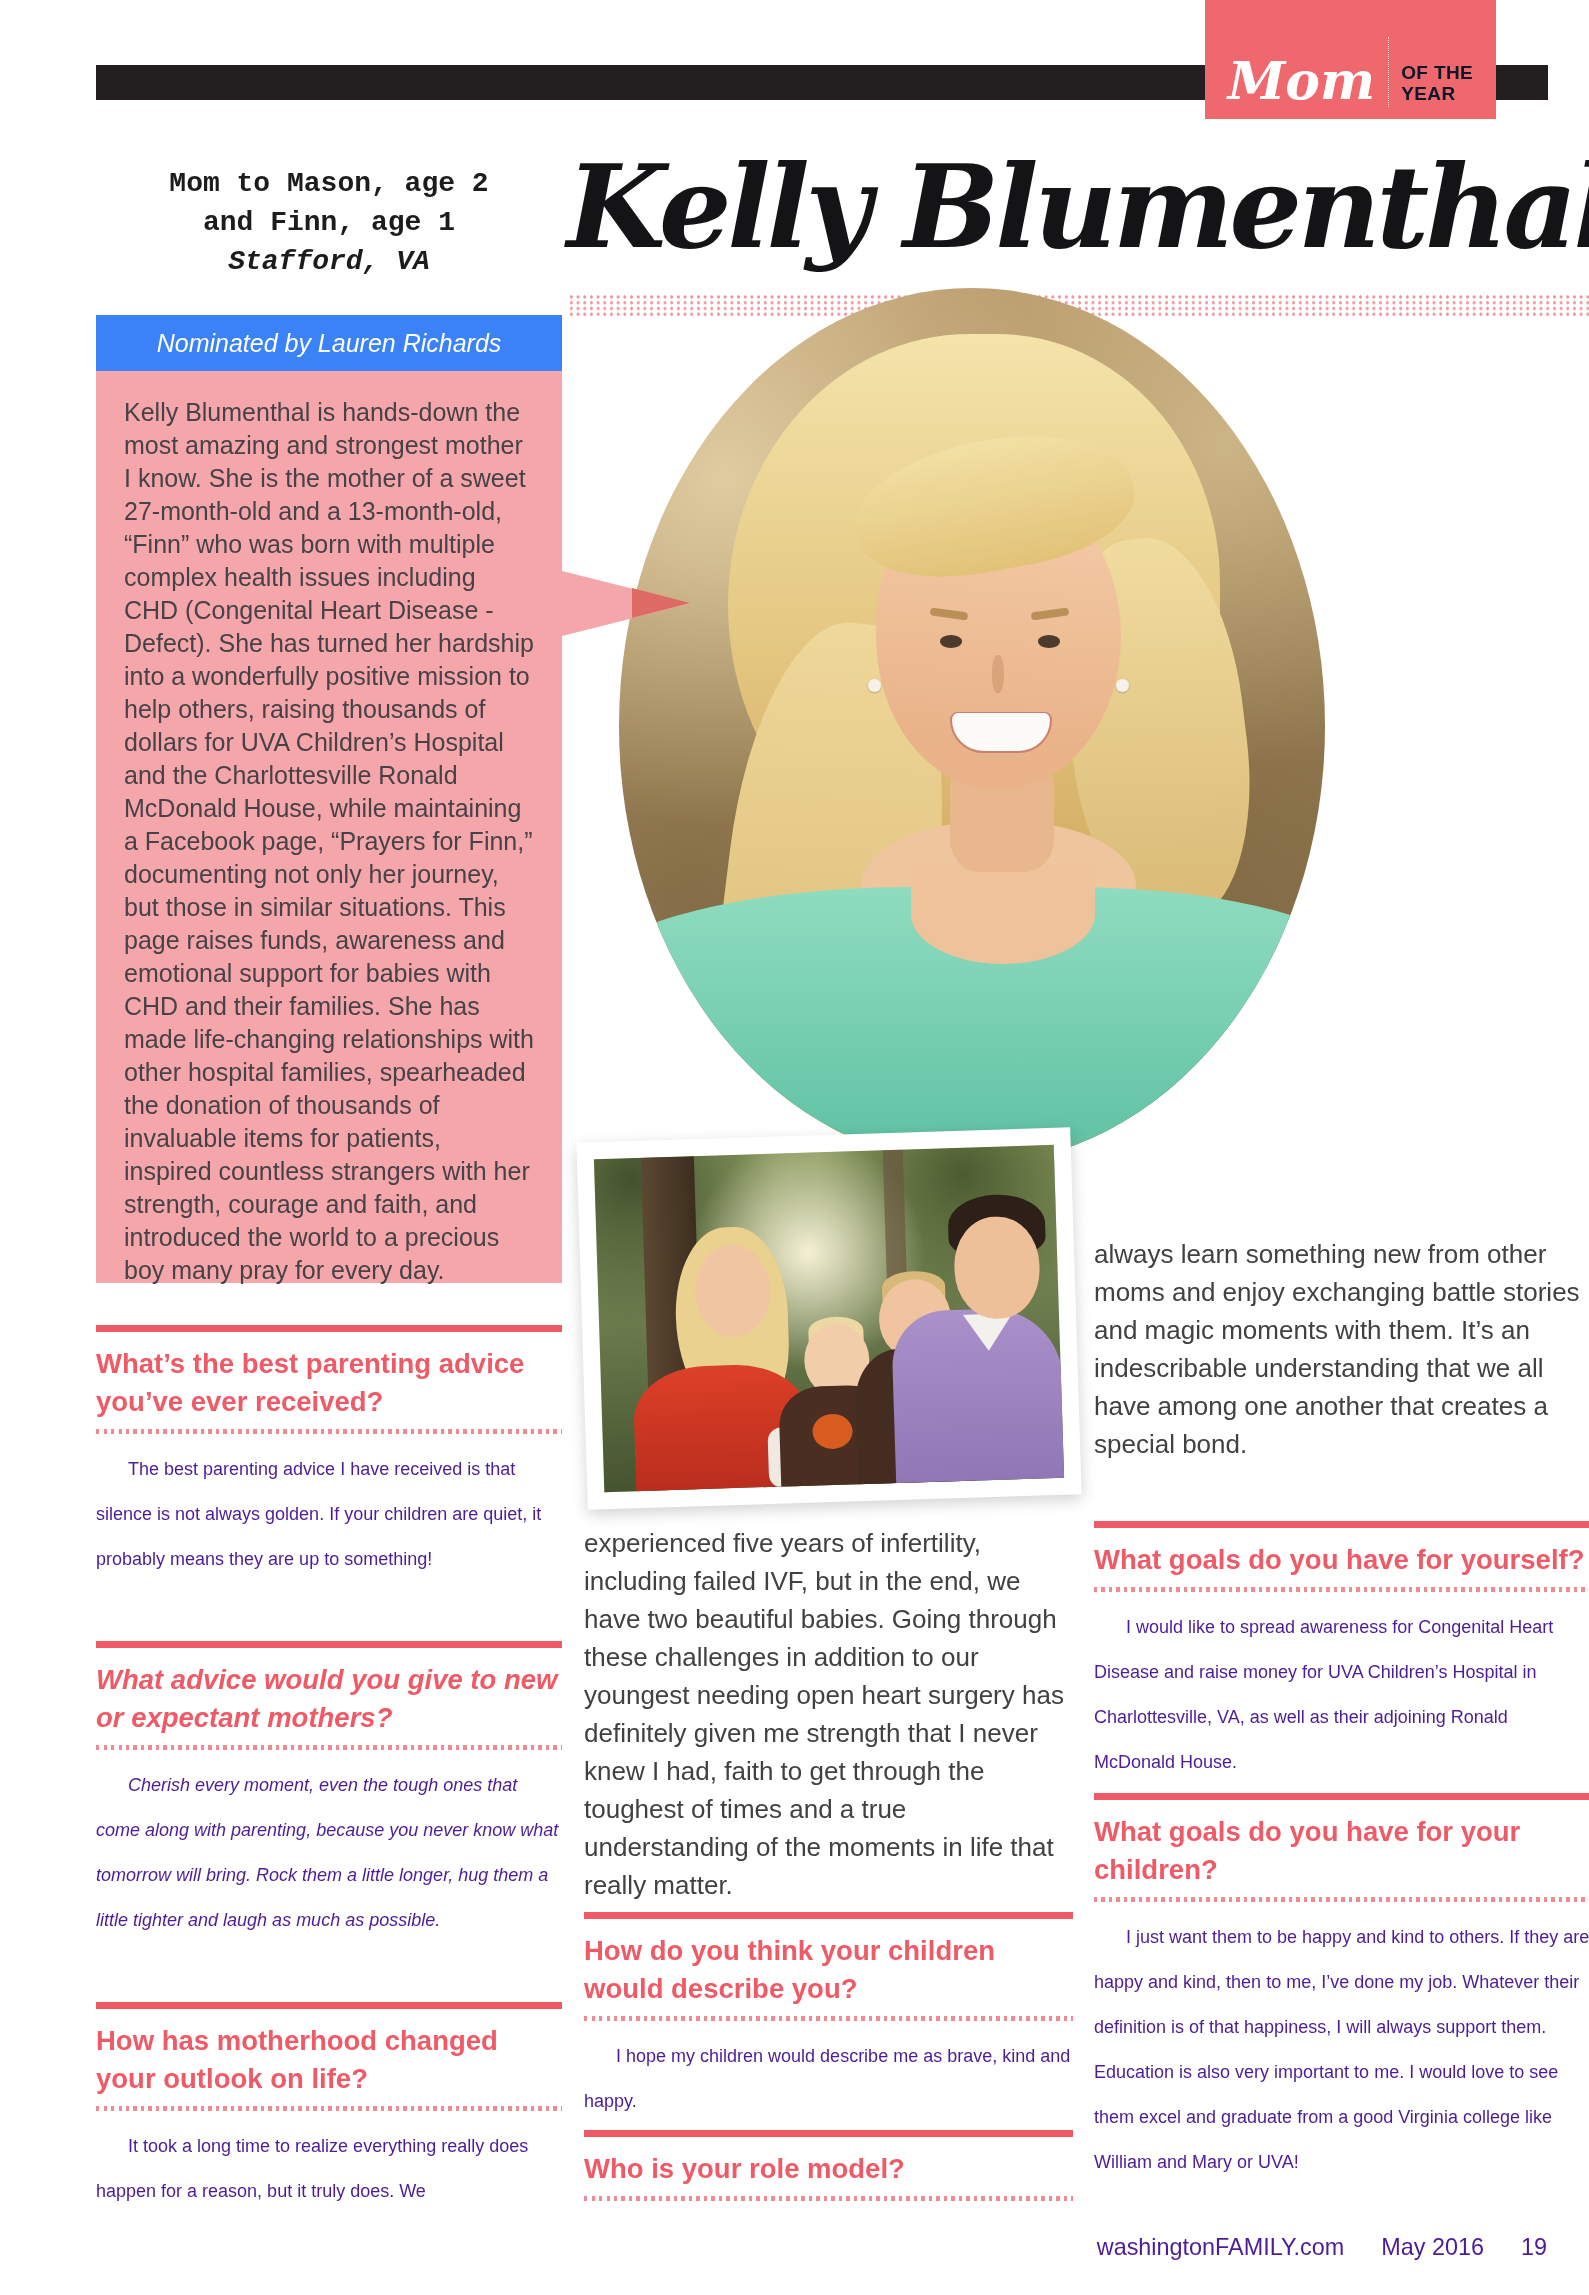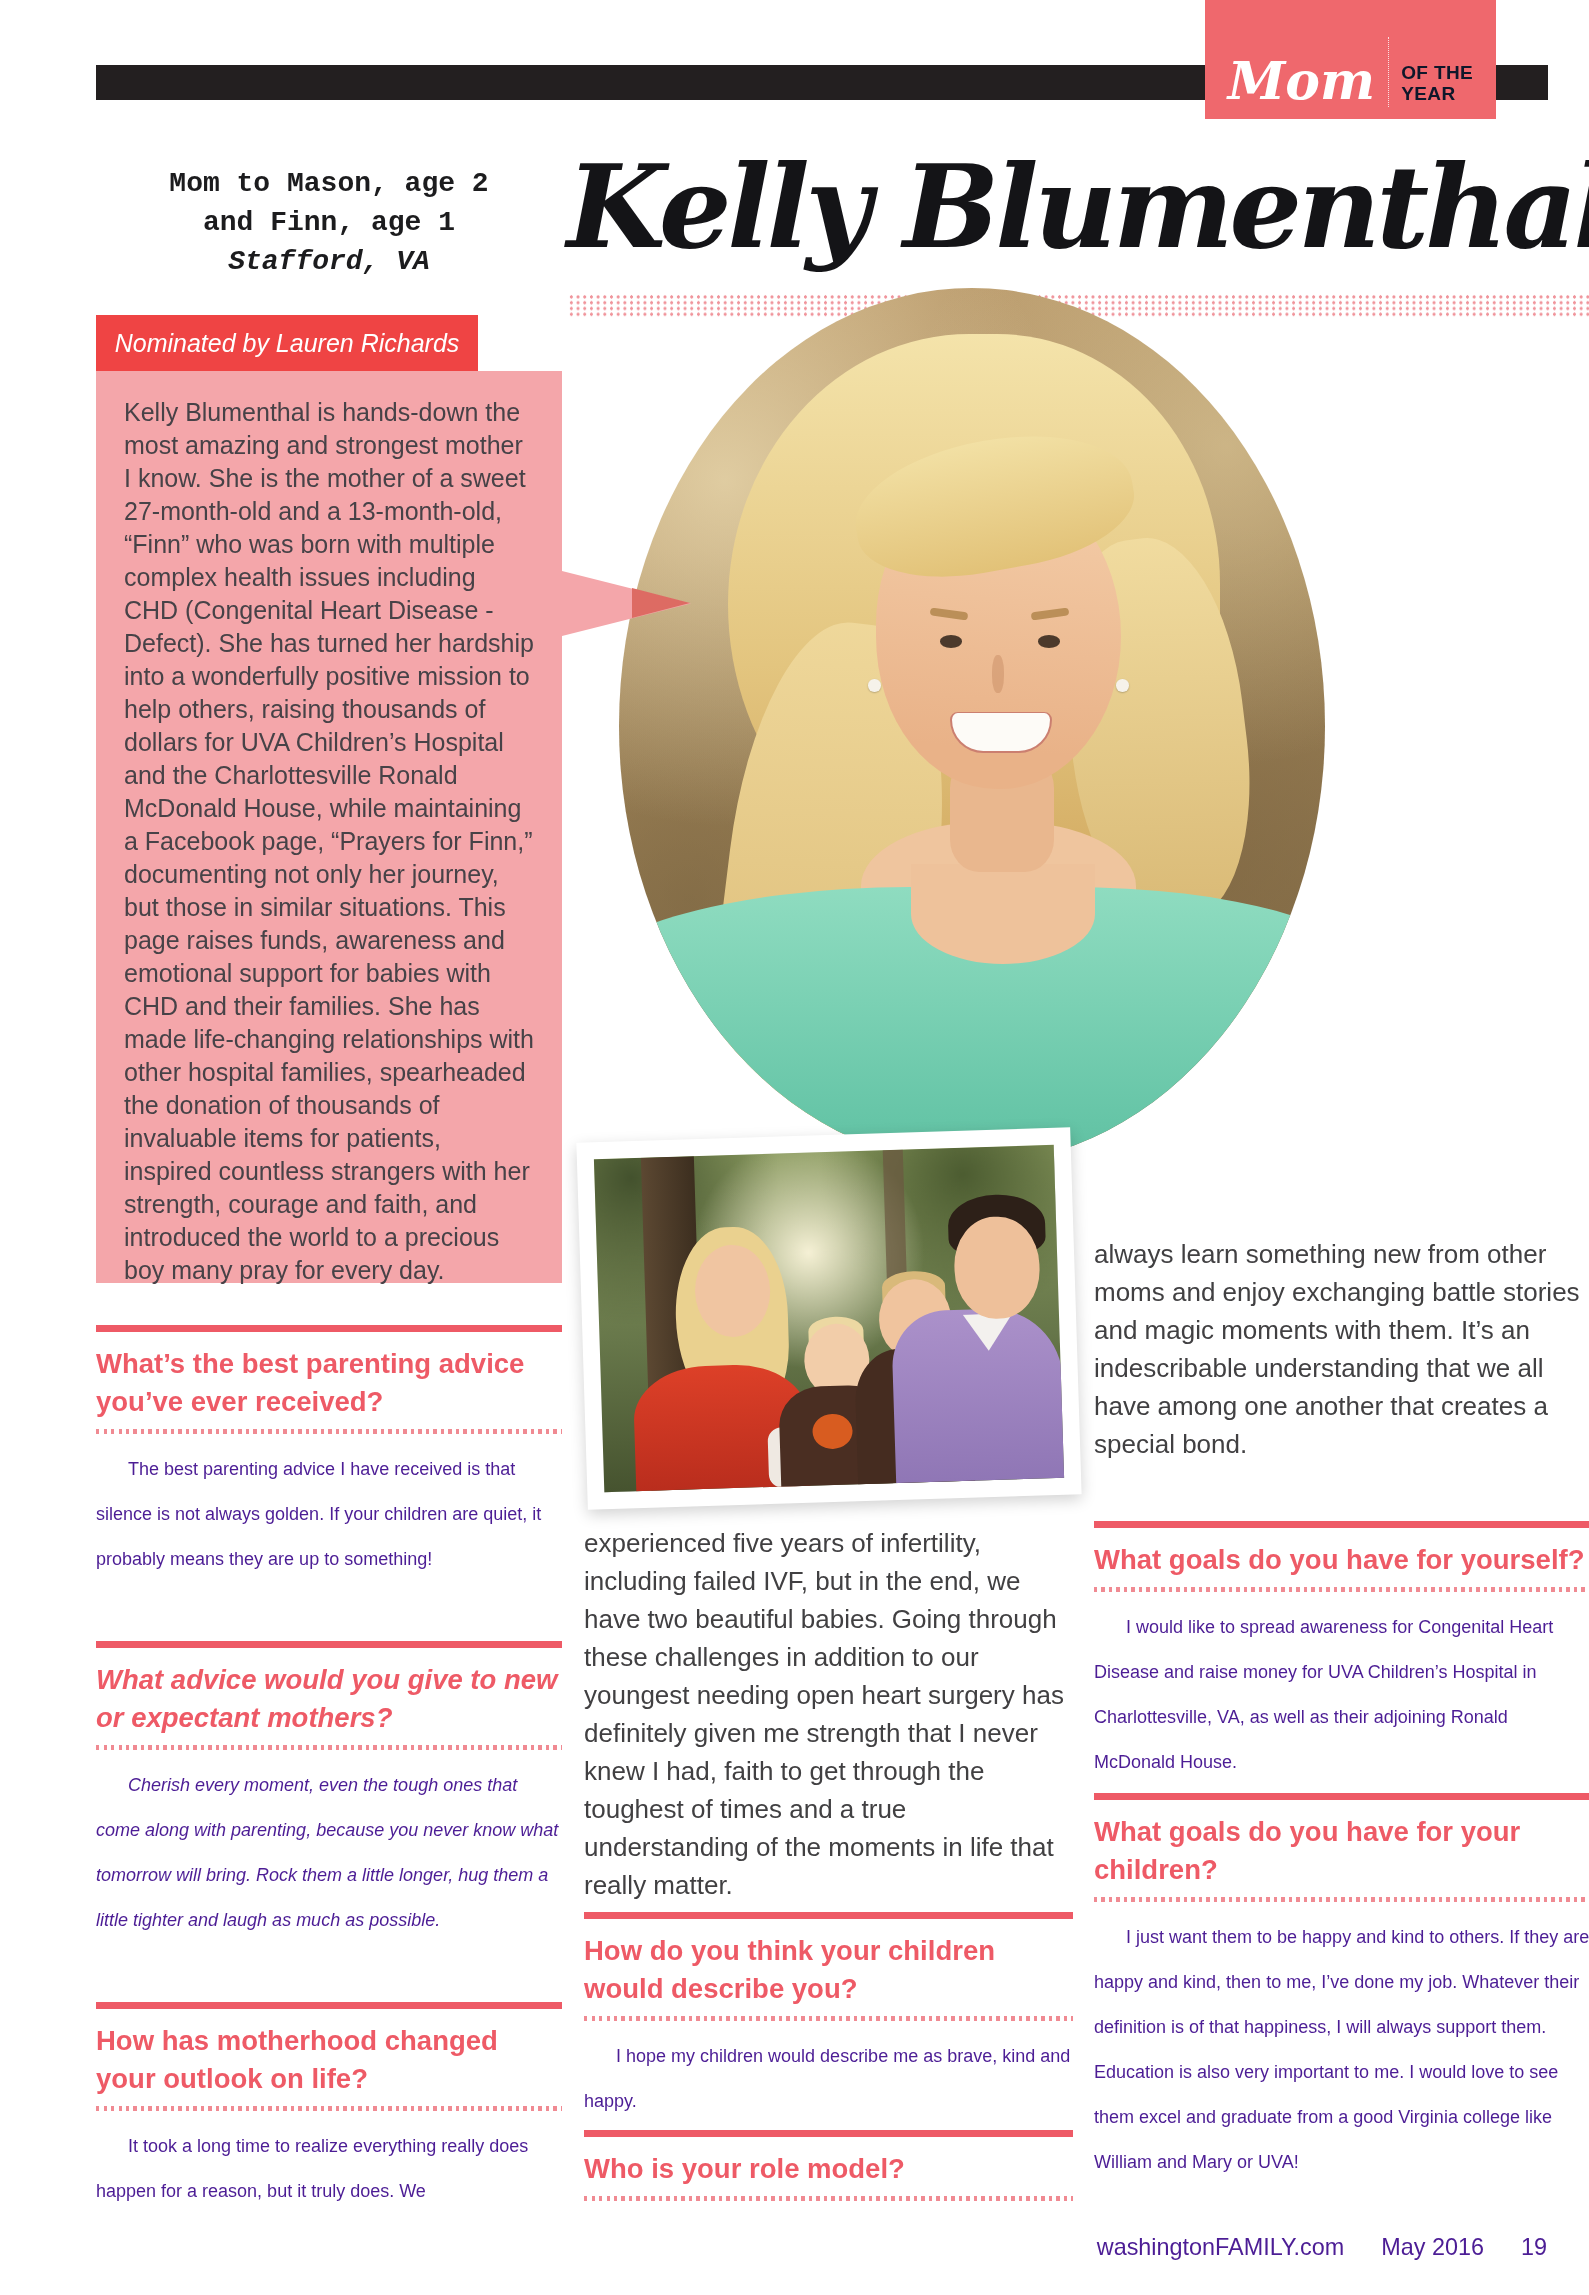--- a/index.html
+++ b/index.html
@@ -24,21 +24,21 @@
          display:flex;align-items:center;justify-content:center;
          font-family:"DejaVu Serif",serif;font-style:italic;font-weight:bold;
          font-size:114px;letter-spacing:-4.2px;color:#141417;white-space:nowrap;}
 
   
   .dotband{position:absolute;left:547px;top:294px;width:1035px;height:23.4px;z-index:0;
            background-image:radial-gradient(circle,#f0949b 1.4px,transparent 1.8px);
            background-size:6.7px 5.8px;}
 
   
-  .nombar{position:absolute;left:75px;top:315px;width:382px;height:56px;background:#ef4444;z-index:2;
+  .nombar{position:absolute;left:75px;top:315px;width:466px;height:56px;background:#3b82f6;z-index:2;
           display:flex;align-items:center;justify-content:center;
           font-style:italic;font-size:25px;color:#fff;}
   .pinkbox{position:absolute;left:75px;top:371px;width:466px;height:912px;background:#f4a6aa;z-index:2;
            box-sizing:border-box;padding:25px 28px;}
   .pinkbox p{margin:0;font-size:25px;line-height:33px;color:#474247;}
   .tri-light{position:absolute;left:541px;top:571px;width:129px;height:65px;background:#f4a6aa;z-index:3;
              clip-path:polygon(0 0,100% 50%,0 100%);}
   .tri-dark{position:absolute;left:611px;top:588px;width:58px;height:30px;background:#dd6b63;z-index:4;
             clip-path:polygon(0 0,100% 50%,0 100%);}
 

